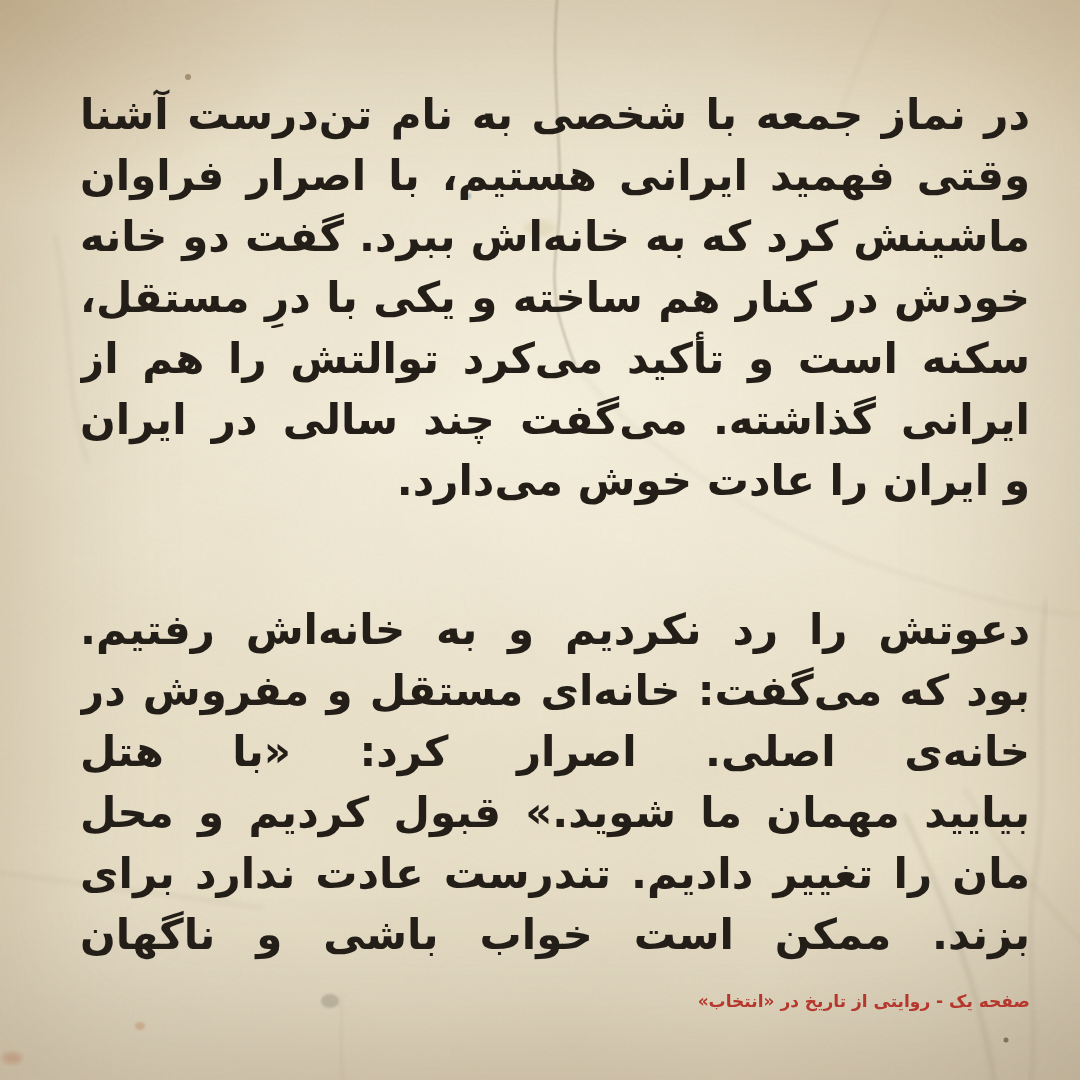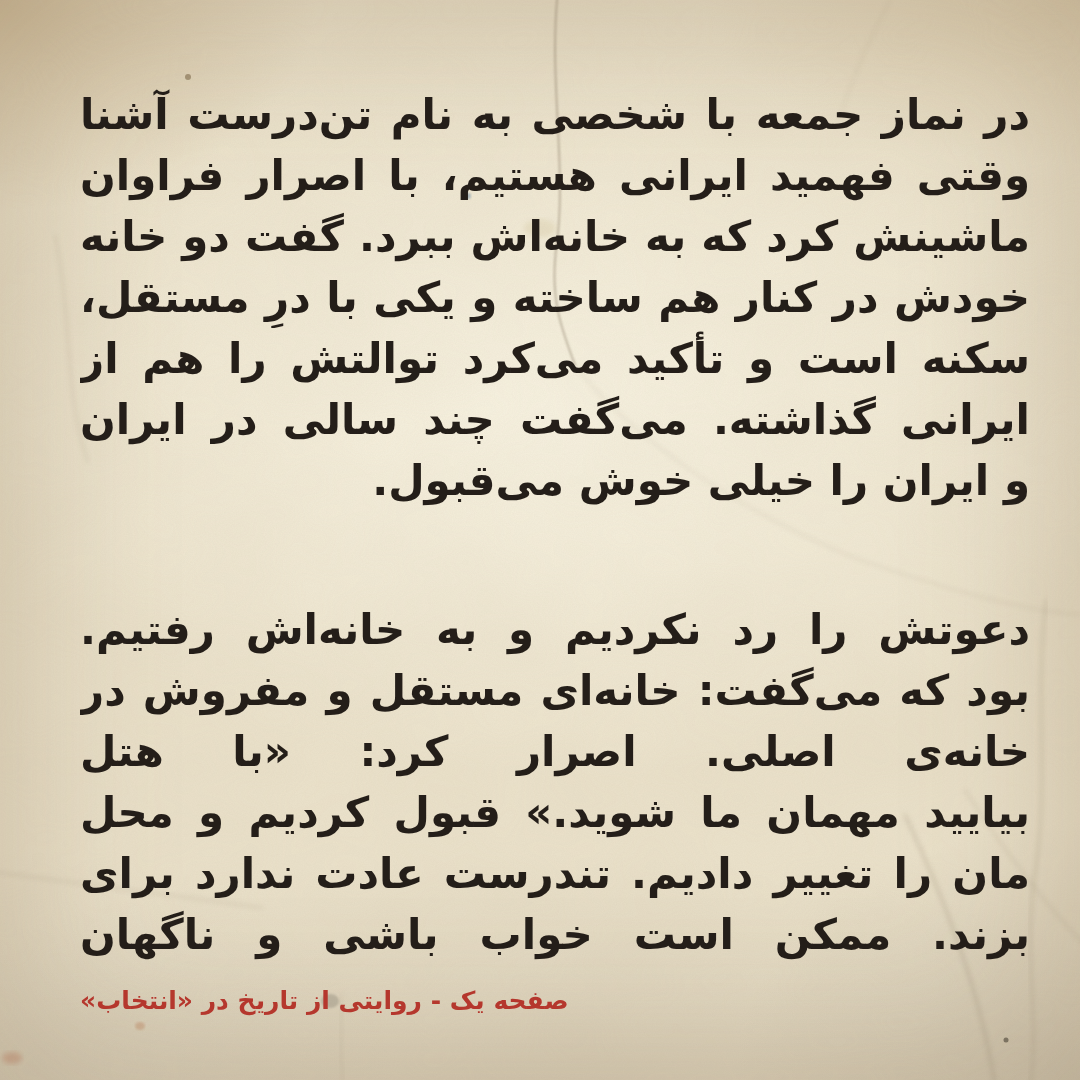--- a/index.html
+++ b/index.html
@@ -29,22 +29,22 @@
   .p1{margin-top:84px;}
   .p2{margin-top:88px;}
   .line{
     font-size:42px;font-weight:bold;line-height:61px;height:61px;overflow:hidden;
     text-align:justify;text-align-last:justify;
     white-space:normal;
   }
   .line.short-last{text-align-last:right;}
   .caption{
     margin-top:20px;
-    text-align:left;
-    font-size:25px;font-weight:bold;line-height:32px;
+    text-align:right;
+    font-size:17px;font-weight:bold;line-height:32px;
     color:var(--accent,#b5372d);
   }
 </style>
 </head>
 <body>
 
 <div class="page">
 
   <svg class="texture" viewBox="0 0 1080 1080" xmlns="http://www.w3.org/2000/svg" aria-hidden="true">
     <defs>
@@ -92,21 +92,21 @@
 
   <div class="content">
 
     <div class="paragraph p1">
       <div class="line">در نماز جمعه با شخصی به نام تن‌درست آشنا شدیم.</div>
       <div class="line">وقتی فهمید ایرانی هستیم، با اصرار فراوان ما را سوار</div>
       <div class="line">ماشینش کرد که به خانه‌اش ببرد. گفت دو خانه برای</div>
       <div class="line">خودش در کنار هم ساخته و یکی با درِ مستقل، خالی از</div>
       <div class="line">سکنه است و تأکید می‌کرد توالتش را هم از توالت‌های</div>
       <div class="line">ایرانی گذاشته. می‌گفت چند سالی در ایران زندگی کرده</div>
-      <div class="line short-last">و ایران را خیلی خوش می‌قبول.</div>
+      <div class="line short-last">و ایران را عادت خوش می‌دارد.</div>
     </div>
 
     <div class="paragraph p2">
       <div class="line">دعوتش را رد نکردیم و به خانه‌اش رفتیم. همان‌طور</div>
       <div class="line">بود که می‌گفت: خانه‌ای مستقل و مفروش در کنار</div>
       <div class="line">خانه‌ی اصلی. اصرار کرد: «با هتل تصفیه‌حساب کنید و</div>
       <div class="line">بیایید مهمان ما شوید.» قبول کردیم و محل اسکان</div>
       <div class="line">مان را تغییر دادیم. تندرست عادت ندارد برای ورود در</div>
       <div class="line">بزند. ممکن است خواب باشی و ناگهان تندرست در را</div>
     </div>

